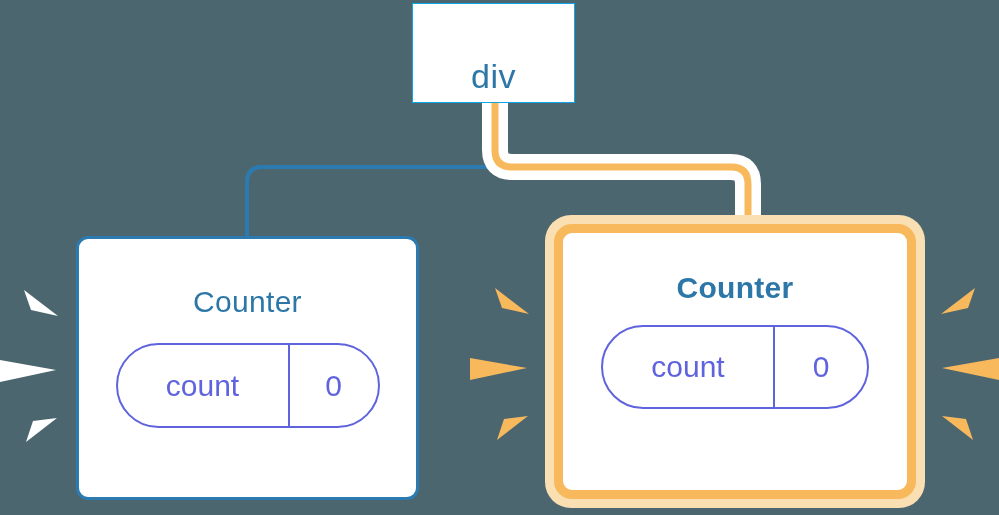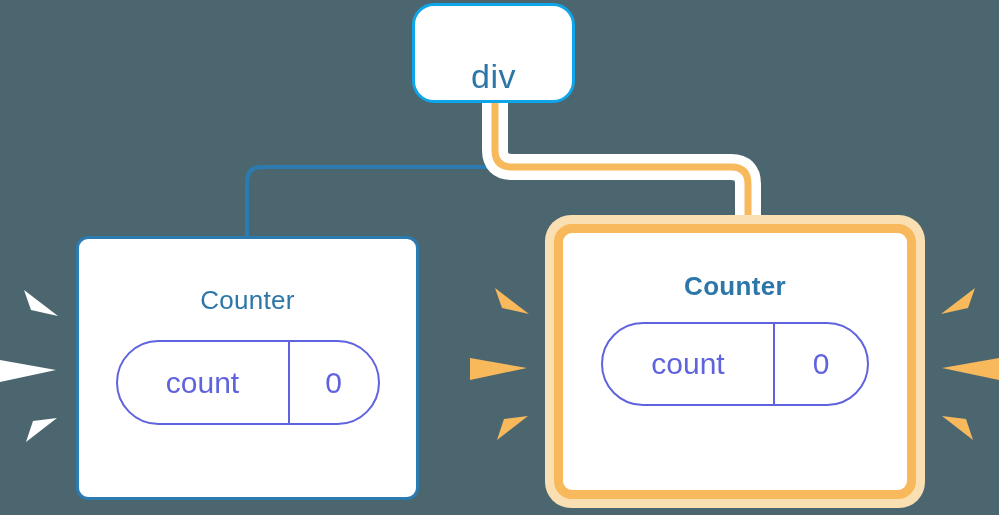--- a/index.html
+++ b/index.html
@@ -30,22 +30,22 @@
     box-sizing: border-box;
     display: flex;
     flex-direction: column;
     align-items: center;
   }
   #div-node {
     left: 412px;
     top: 3px;
     width: 163px;
     height: 100px;
-    border: 3px solid #0ea5e9;
-    border-radius: 22px;
+    border: 1px solid #0ea5e9;
+    border-radius: 0;
     justify-content: center;
   }
   #div-node .node-title {
     font-size: 34px;
     color: #2c77a8;
     letter-spacing: 0.5px;
     line-height: 1;
   }
   #counter-left {
     left: 76px;
@@ -70,21 +70,21 @@
     position: relative;
     left: 0;
     top: 0;
     width: 100%;
     height: 100%;
     border: 9px solid #f8b95c;
     border-radius: 18px;
   }
   .node-title {
     margin-top: 46px;
-    font-size: 26px;
+    font-size: 30px;
     color: #2c77a8;
     letter-spacing: 0.3px;
   }
   #counter-right .node-title {
     margin-top: 38px;
     font-weight: bold;
     color: #2c77a8;
   }
   .pill {
     position: relative;

